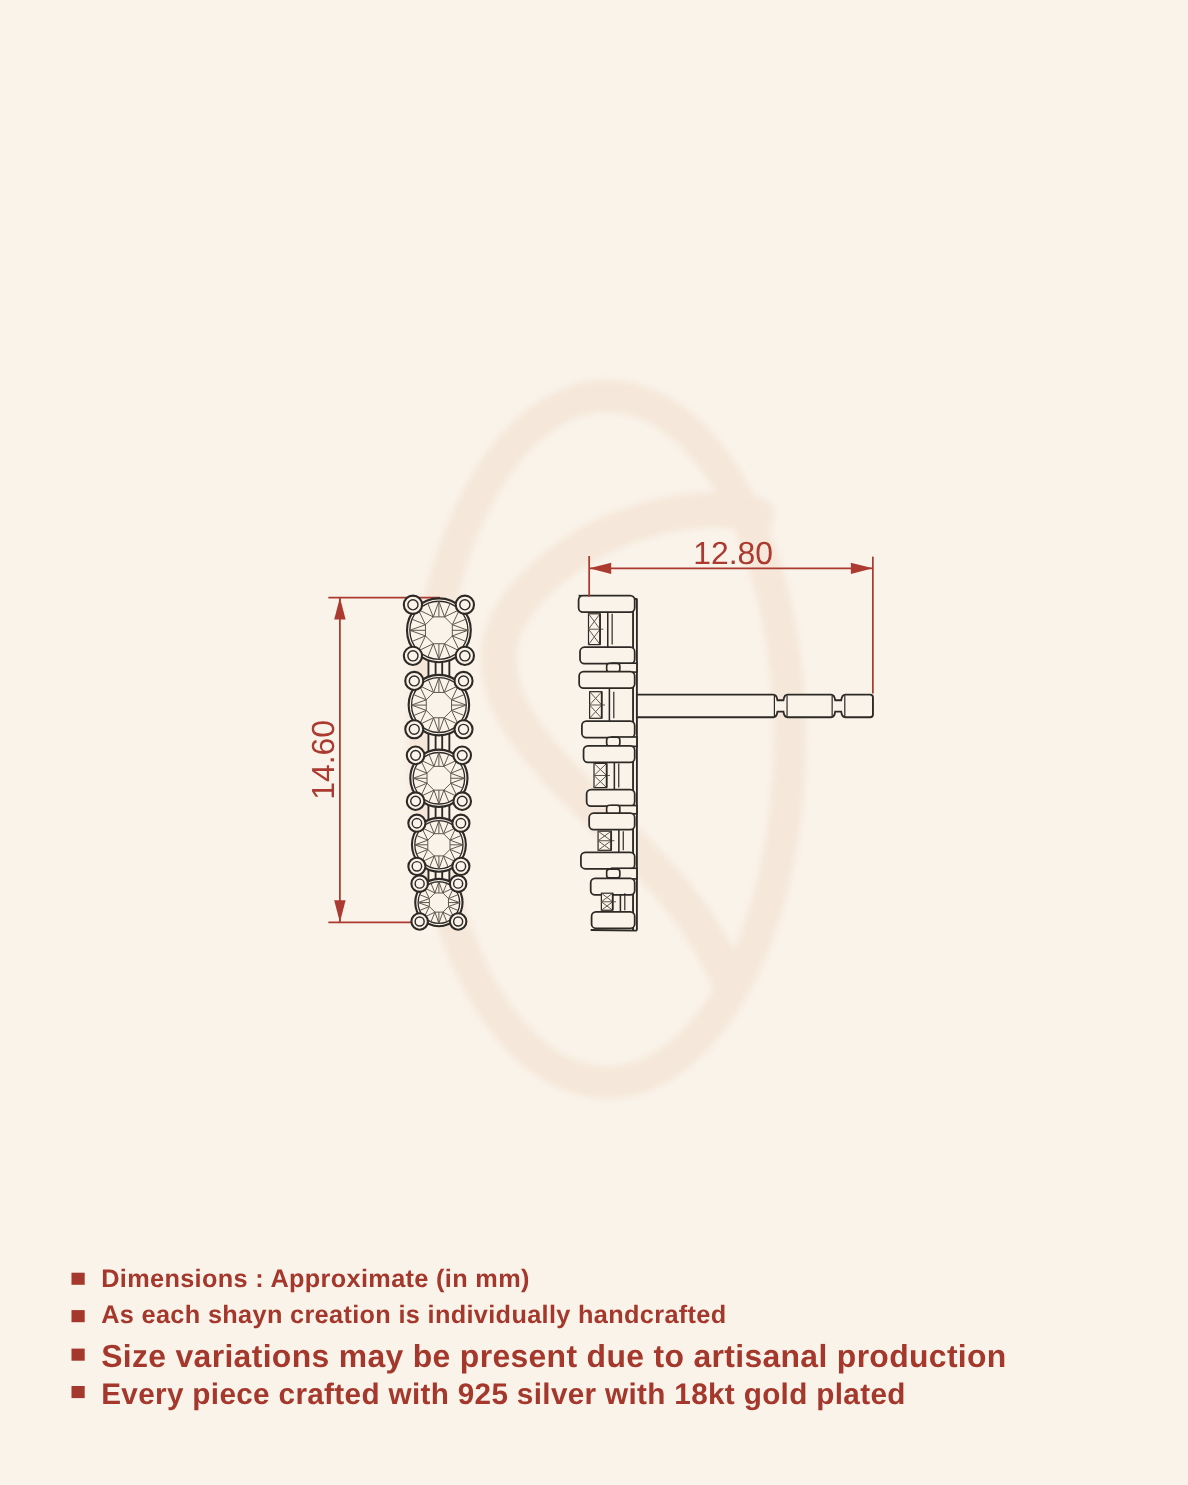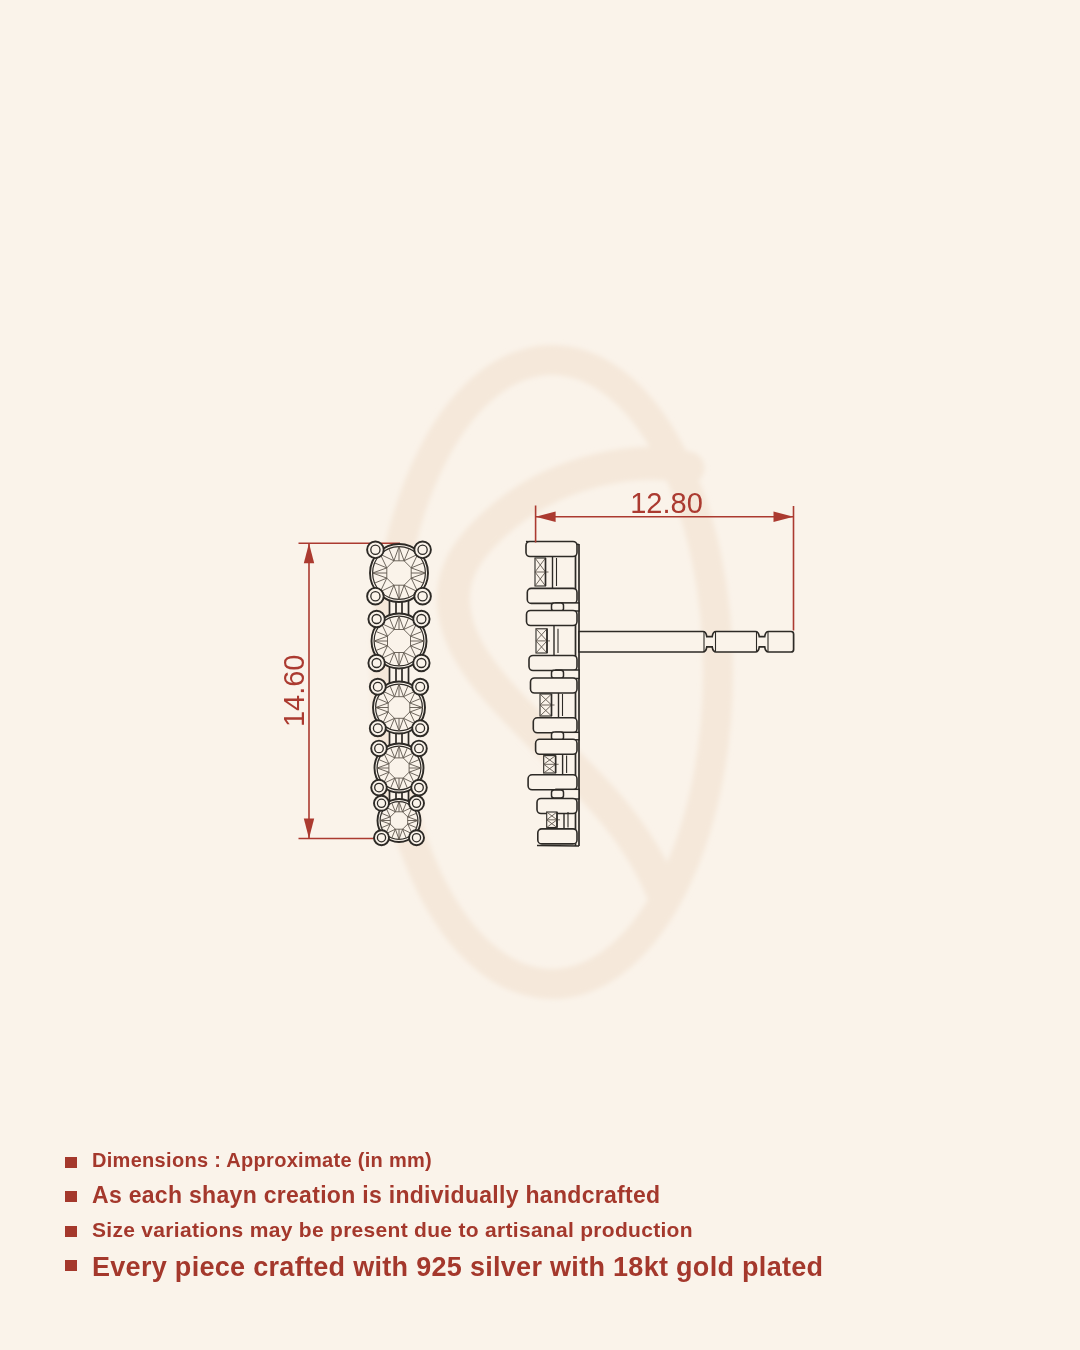--- a/index.html
+++ b/index.html
@@ -388,20 +388,20 @@
 <line x1="535.6" y1="505.5" x2="535.6" y2="542.5"></line>
 <line x1="793.5" y1="506" x2="793.5" y2="630.5"></line>
 </g>
 <g fill="#ab3a30" stroke="none">
 <path d="M 535.6 516.7 L 555.6 521.9 L 555.6 511.5 Z"></path>
 <path d="M 793.5 516.7 L 773.5 521.9 L 773.5 511.5 Z"></path>
 </g>
 <text x="666.5" y="512.5" text-anchor="middle" font-family="Liberation Sans, sans-serif" font-size="29" fill="#ab3a30">12.80</text>
 </svg>
 
-<div style="position:absolute;left:64.5px;top:1156.5px;width:12px;height:11px;background:#a4382c"></div><div style="position:absolute;left:92px;top:1148.5px;font-size:20px;font-weight:bold;color:#a4382c;letter-spacing:0.3px;white-space:nowrap">Dimensions : Approximate (in mm)</div>
+<div style="position:absolute;left:64.5px;top:1156.5px;width:12px;height:11px;background:#a4382c"></div><div style="position:absolute;left:92px;top:1148.5px;font-size:23px;font-weight:bold;color:#a4382c;letter-spacing:0.3px;white-space:nowrap">Dimensions : Approximate (in mm)</div>
 
 <div style="position:absolute;left:64.5px;top:1191.0px;width:12px;height:11px;background:#a4382c"></div><div style="position:absolute;left:92px;top:1182px;font-size:23px;font-weight:bold;color:#a4382c;letter-spacing:0.3px;white-space:nowrap">As each shayn creation is individually handcrafted</div>
 
-<div style="position:absolute;left:64.5px;top:1225.5px;width:12px;height:11px;background:#a4382c"></div><div style="position:absolute;left:92px;top:1217.5px;font-size:21px;font-weight:bold;color:#a4382c;letter-spacing:0.3px;white-space:nowrap">Size variations may be present due to artisanal production</div>
+<div style="position:absolute;left:64.5px;top:1225.5px;width:12px;height:11px;background:#a4382c"></div><div style="position:absolute;left:92px;top:1217.5px;font-size:29px;font-weight:bold;color:#a4382c;letter-spacing:0.3px;white-space:nowrap">Size variations may be present due to artisanal production</div>
 
 <div style="position:absolute;left:64.5px;top:1259.7px;width:12px;height:11px;background:#a4382c"></div><div style="position:absolute;left:92px;top:1251.7px;font-size:27px;font-weight:bold;color:#a4382c;letter-spacing:0.3px;white-space:nowrap">Every piece crafted with 925 silver with 18kt gold plated</div>
 
 
 </body></html>

